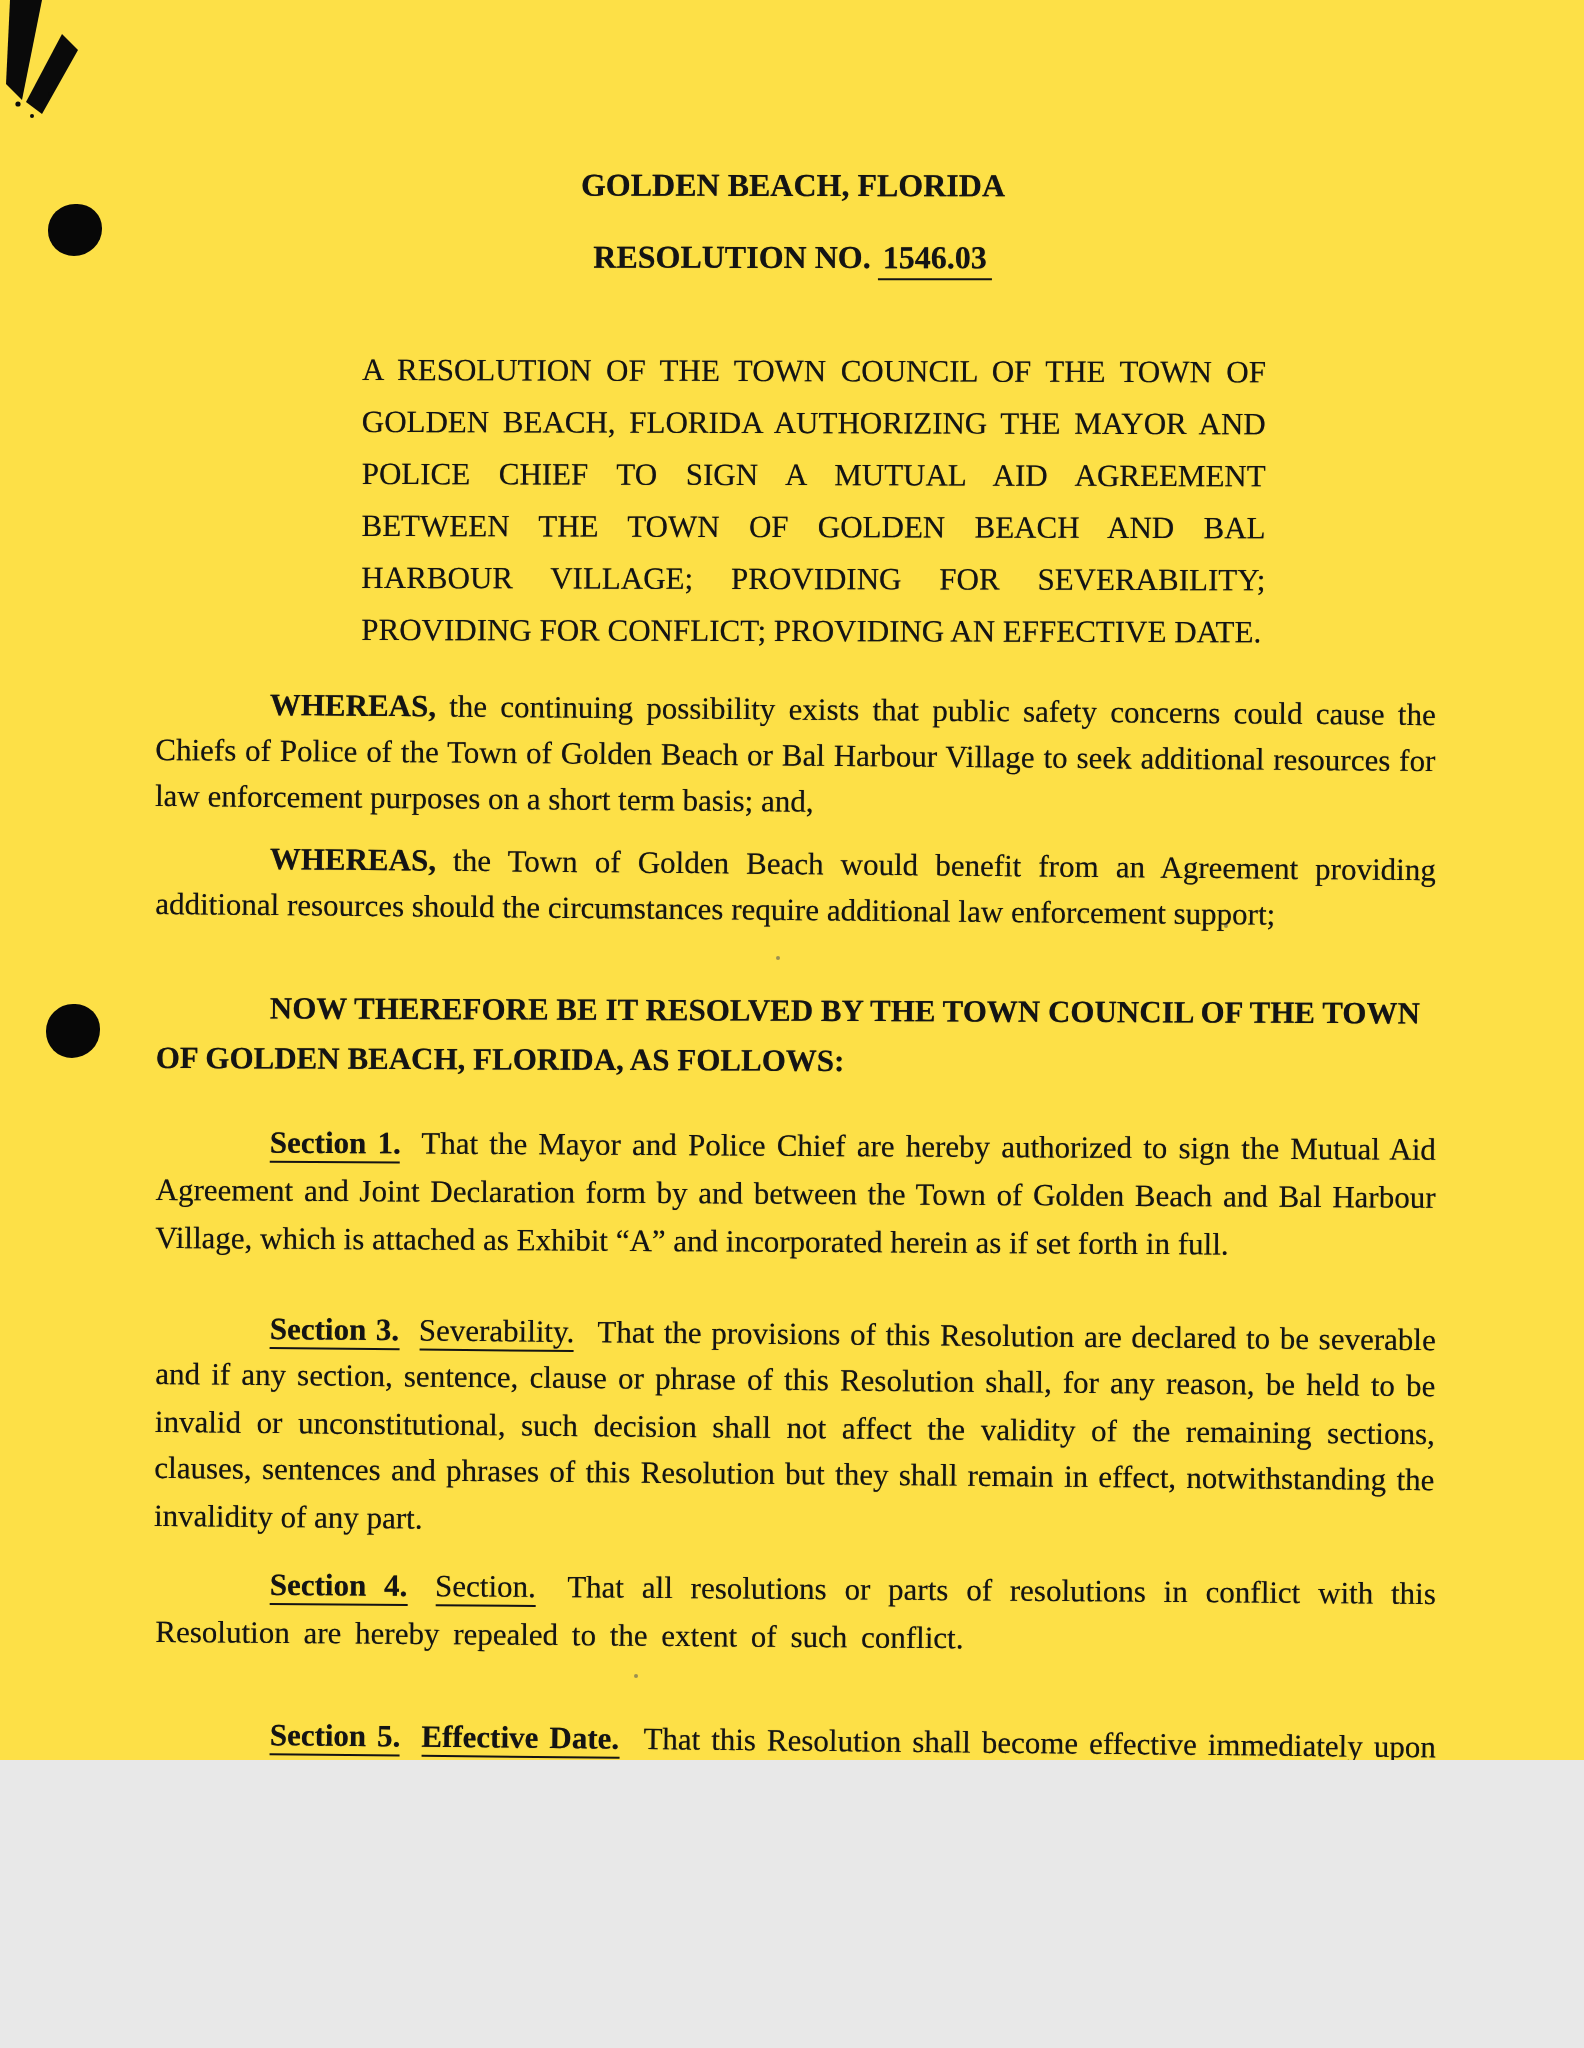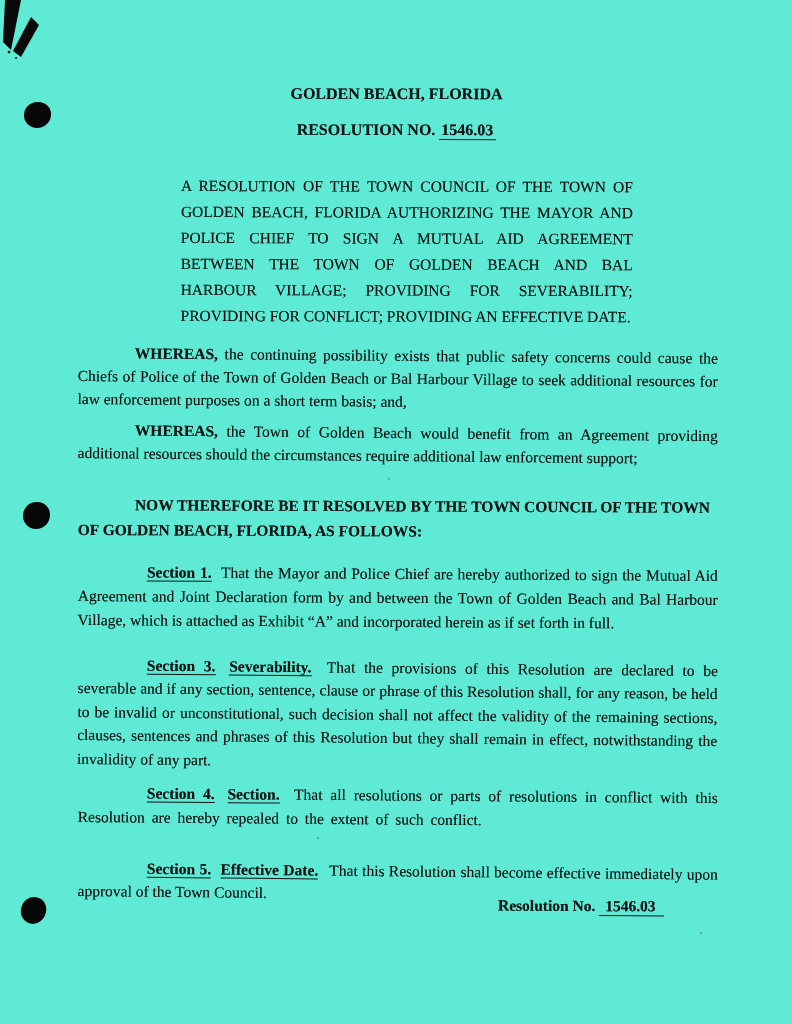--- a/index.html
+++ b/index.html
@@ -1,36 +1,36 @@
 <!DOCTYPE html>
 <html><head>
 <meta charset="utf-8">
 <style>
   html,body{margin:0;padding:0;background:#e8e8e8;}
   .page{
     position:relative;
-    width:792px;height:1024px;
-    background:#5eead4;
+    width:792px;height:880px;
+    background:#fde047;
     overflow:hidden;
     font-family:"Liberation Serif", serif;
     color:#141414;
     text-shadow:0 0 .35px rgba(0,0,0,.55); 
   }
   .abs{position:absolute;}
   .centered{text-align:center;}
   .bold{font-weight:700;}
   .para{
     font-size:15.5px;
     line-height:23px;
     text-align:justify;
     transform-origin:left top;
   }
   .indent{text-indent:57px;}
-  .sec-num{font-weight:700;border-bottom:1.4px solid #141414;margin-right:5px;margin-left:12px;}
-  .sec-head{border-bottom:1.4px solid #141414;margin-right:7px;font-weight:bold;}
+  .sec-num{font-weight:700;border-bottom:1.4px solid #141414;margin-right:5px;}
+  .sec-head{border-bottom:1.4px solid #141414;margin-right:7px;}
   .sec-head.bold{font-weight:700;}
   .sec-head:empty{display:none;}
   .hole{
     position:absolute;background:#070707;border-radius:50% 46% 52% 48%;
   }
   .speck{position:absolute;background:#5a5a5a;border-radius:50%;opacity:.6;}
   .footer-line{font-size:15.5px;font-weight:700;}
   .footer-num{border-bottom:1.6px solid #141414;padding:0 8px 1px 6px;}
   .hdr-num{border-bottom:1.6px solid #141414;padding:0 3px 1px 2px;}
 </style>

